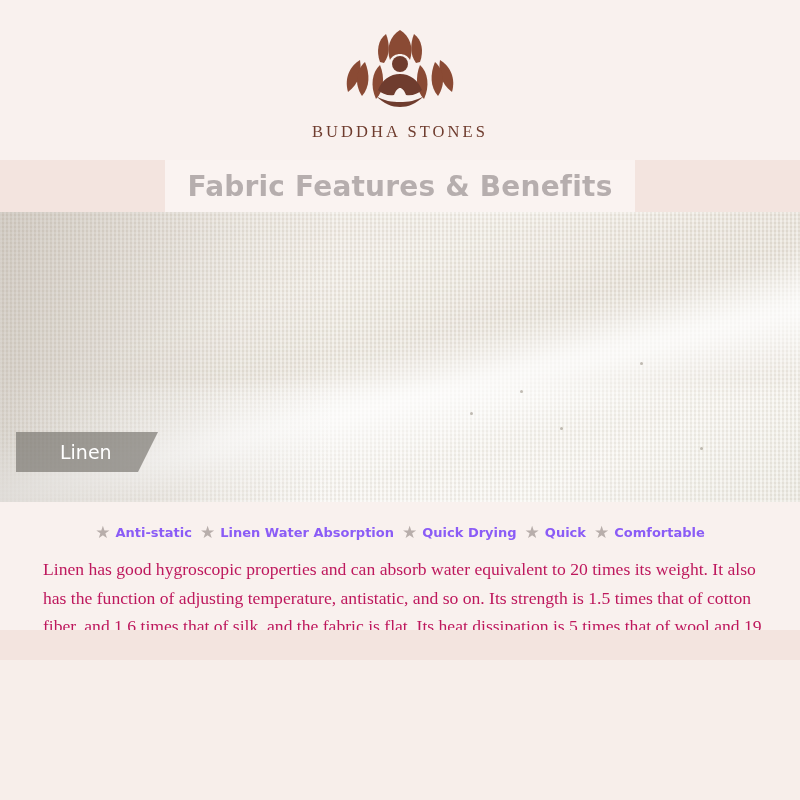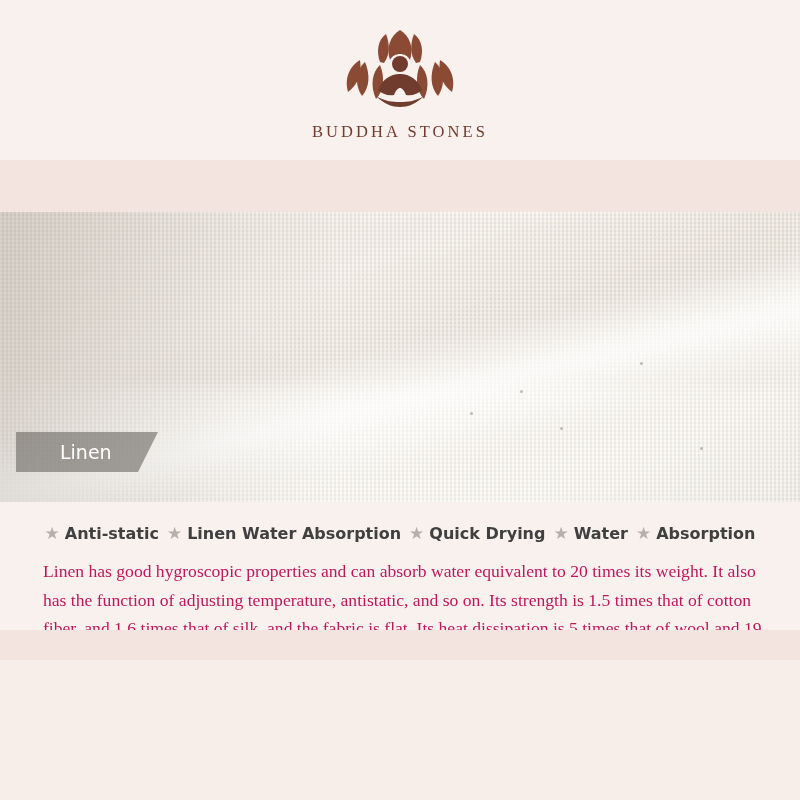--- a/index.html
+++ b/index.html
@@ -203,22 +203,22 @@
     white-space: nowrap;
   }
   .star {
     color: #b8aeab;
     font-size: 17px;
     line-height: 1;
   }
   .feature-label {
     font-family: "DejaVu Sans", sans-serif;
     font-weight: bold;
-    font-size: 16px;
-    color: #404040;
+    font-size: 13px;
+    color: #8b5cf6;
   }
 
   
   .body-text {
     padding: 8px 30px 0 43px;
     font-family: Liberation Serif, serif;
     font-size: 17.6px;
     line-height: 1.62;
     color: #be185d;
     text-align: left;
@@ -270,20 +270,23 @@
             <path d="M58 74 C66 82 74 85 82 85 C90 85 98 82 106 74 C98 79 90 80 82 80 C74 80 66 79 58 74 Z"></path>
           </g>
         </svg>
       </span>
       <div class="brand-name">BUDDHA STONES</div>
     </div>
   </div>
 
   <div class="title-band">
     <div class="band-bg"></div>
+    <div class="title-plate">
+      <div class="title-text">Fabric Features &amp; Benefits</div>
+    </div>
   </div>
 
   <div class="photo">
     <div class="blur-top"></div>
     <div class="weave"></div>
     <div class="diag"></div>
     <div class="shadow-edge"></div>
     <span class="speck" style="left:470px; top:200px;"></span>
     <span class="speck" style="left:520px; top:178px;"></span>
     <span class="speck" style="left:560px; top:215px;"></span>
@@ -303,24 +306,24 @@
     <div class="feature">
       <span class="star">★</span>
       <span class="feature-label">Linen Water Absorption</span>
     </div>
     <div class="feature">
       <span class="star">★</span>
       <span class="feature-label">Quick Drying</span>
     </div>
     <div class="feature">
       <span class="star">★</span>
-      <span class="feature-label">Water</span>
-    </div>
-    <div class="feature">
-      <span class="star">★</span>
-      <span class="feature-label">Absorption</span>
+      <span class="feature-label">Quick</span>
+    </div>
+    <div class="feature">
+      <span class="star">★</span>
+      <span class="feature-label">Comfortable</span>
     </div>
   </div>
 
   <div class="body-text">Linen has good hygroscopic properties and can absorb water equivalent to 20 times its weight. It also has the function of adjusting temperature, antistatic, and so on. Its strength is 1.5 times that of cotton fiber, and 1.6 times that of silk, and the fabric is flat. Its heat dissipation is 5 times that of wool and 19 times that of silk. The amount of sweat your body emits while wearing it is 1.5 times less than wearing cotton clothes, bringing the skin a dry and comfortable nature.</div>
 
   <div class="bottom-band"></div>
 </div>
 
 </body></html>

